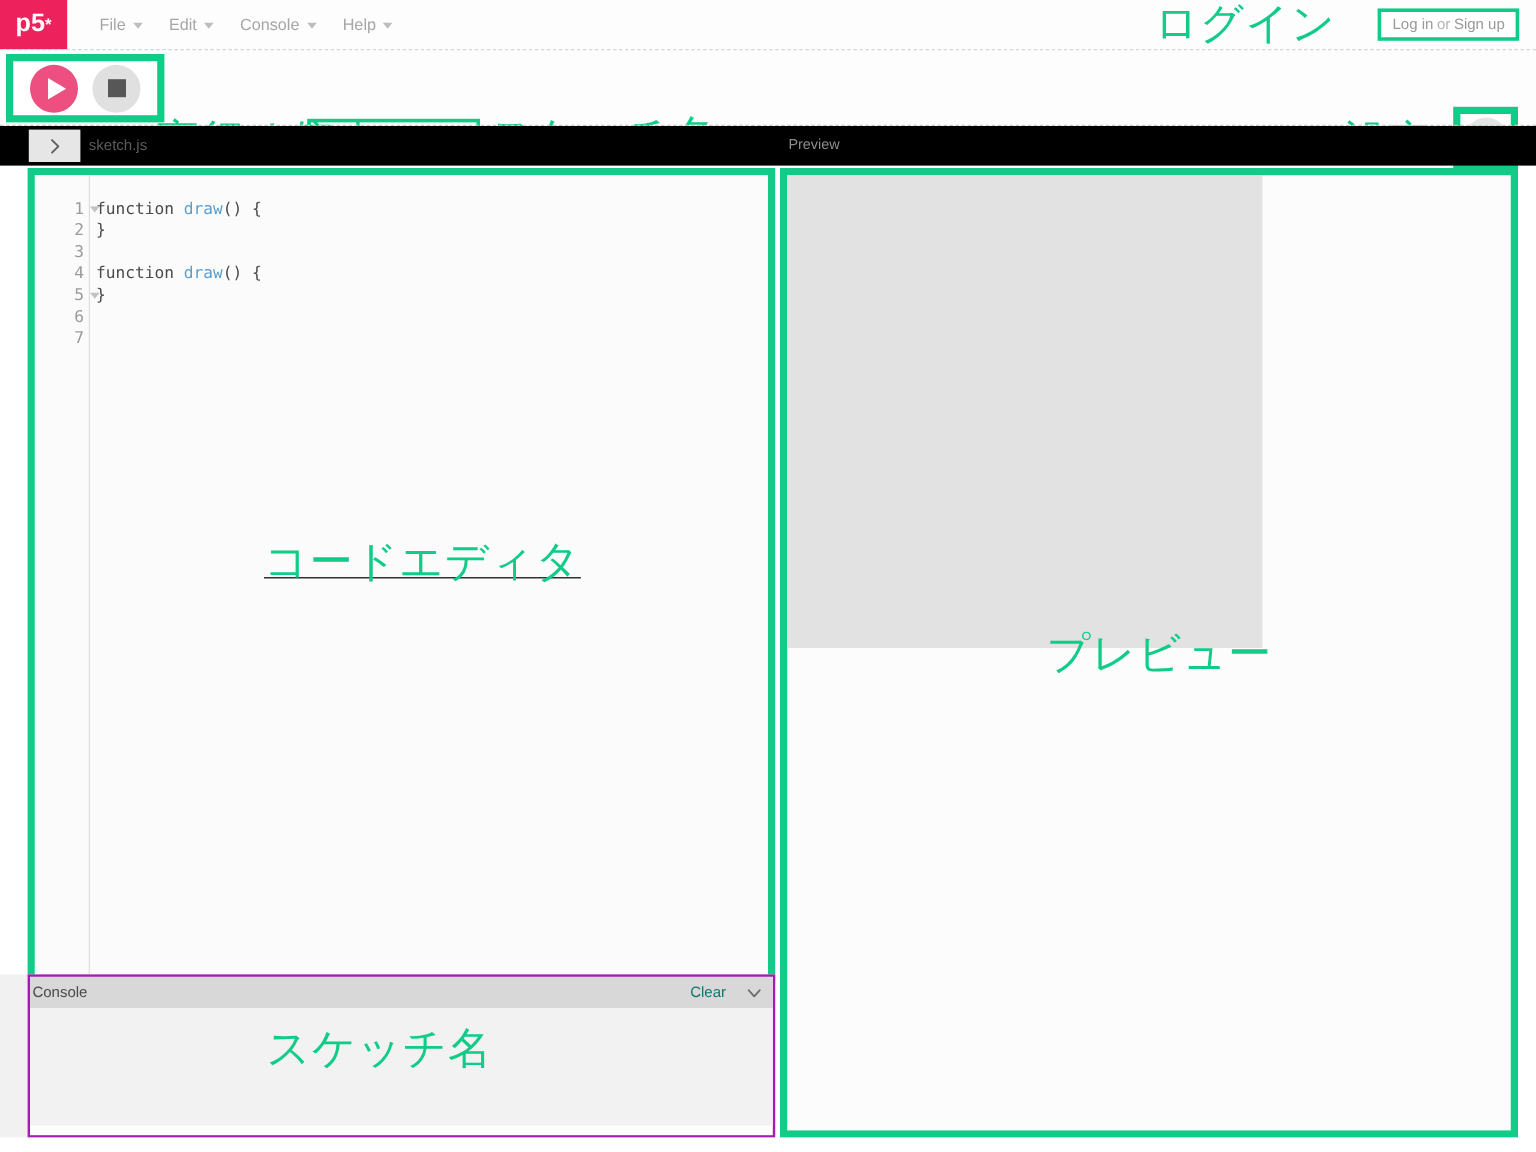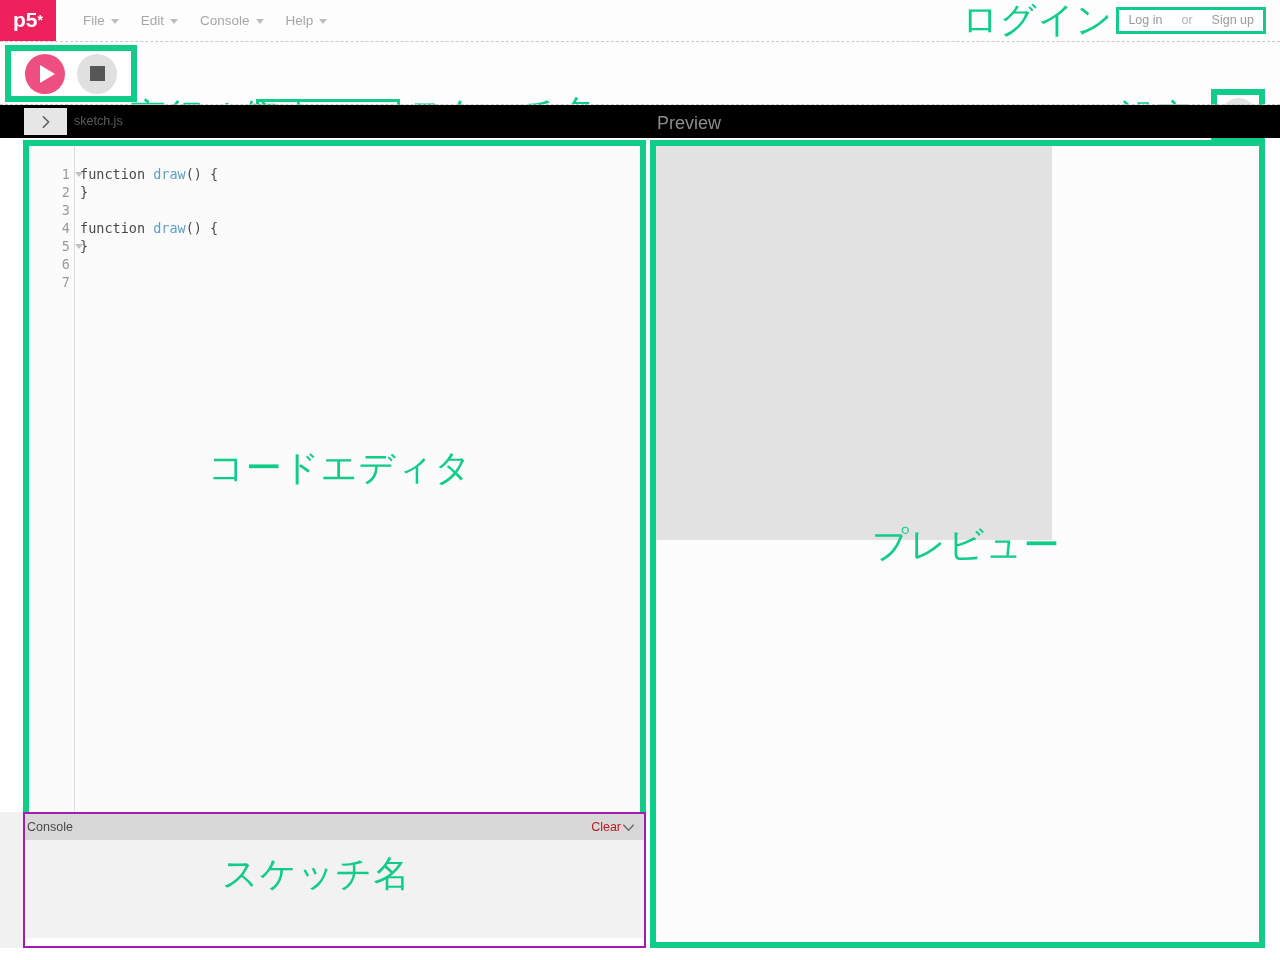--- a/index.html
+++ b/index.html
@@ -35,21 +35,21 @@
     width: 0; height: 0; border-left: 4.5px solid transparent;
     border-right: 4.5px solid transparent; border-top: 5px solid #bdbdbd;
     margin-top: 2px;
   }
   .auth-zone {
     margin-left: auto; display: flex; align-items: center;
     padding-right: 14px;
   }
   .auth-box {
     border: 3px solid #11cc88; padding: 3px 9px 4px 9px;
-    display: flex; align-items: flex-start; gap: 19px;
+    display: flex; align-items: flex-start; gap: 3px;
     font-size: 12.5px; color: #9a9a9a; background: #ffffff;
   }
   .auth-box .auth-link { cursor: pointer; }
   .auth-box .auth-or { color: #b4b4b4; }
 
   
   .dashed-sep {
     position: absolute; left: 0; width: 1280px; height: 0;
     border-top: 1px dashed #c9c9c9;
   }
@@ -137,21 +137,21 @@
     position: absolute; left: 24px; top: 3px;
     width: 43px; height: 27px; background: #e6e6e6;
     display: flex; align-items: center; justify-content: center; cursor: pointer;
   }
   .file-tab-label {
     position: absolute; left: 74px; top: 9px;
     font-size: 12.5px; color: #5c5c5c;
   }
   .preview-label {
     position: absolute; left: 657px; top: 8px;
-    font-size: 18px; color: #8c8c8c;
+    font-size: 12px; color: #8c8c8c;
   }
 
   
   .editor-outline {
     position: absolute; left: 23px; top: 140px;
     width: 623px; height: 680px;
     border: 6px solid #11cc88; background: #ffffff;
     overflow: hidden;
   }
   .editor-inner { position: relative; width: 100%; height: 100%; background: #fbfbfb; }
@@ -177,38 +177,38 @@
     position: absolute; right: -9px; top: 0; width: 0; height: 0;
     border-left: 4px solid transparent; border-right: 4px solid transparent;
     border-top: 5px solid #c2c2c2; margin-top: 7px;
   }
   .tok-kw { color: #4a4a4a; }
   .tok-fn { color: #5b9ec9; }
   .tok-num { color: #3c3c3c; }
   .tok-p  { color: #4a4a4a; }
 
   .ann-editor {
-    position: absolute; left: 208px; top: 444px;
+    position: absolute; left: 220px; top: 444px; text-decoration: underline;
   }
 
   
   .console-outline {
     position: absolute; left: 23px; top: 812px;
     width: 623px; height: 136px;
     border: 2px solid #a21caf; background: #ffffff;
     overflow: hidden;
   }
   .console-bar {
     height: 26px; background: #d8d8d8;
     display: flex; align-items: center; padding: 0 8px 0 2px;
   }
   .console-title { font-size: 12.5px; color: #4a4a4a; }
   .console-actions {
-    margin-left: auto; display: flex; align-items: center; gap: 0;
-    font-size: 12.5px; color: #b91c1c;
+    margin-left: auto; display: flex; align-items: center; gap: 16px;
+    font-size: 12.5px; color: #0f766e;
   }
   .console-body { height: 98px; background: #f2f2f2; position: relative; }
   .ann-console {
     position: absolute; left: 222px; top: 850px;
   }
 
   
   .preview-outline {
     position: absolute; left: 650px; top: 140px;
     width: 615px; height: 808px;

